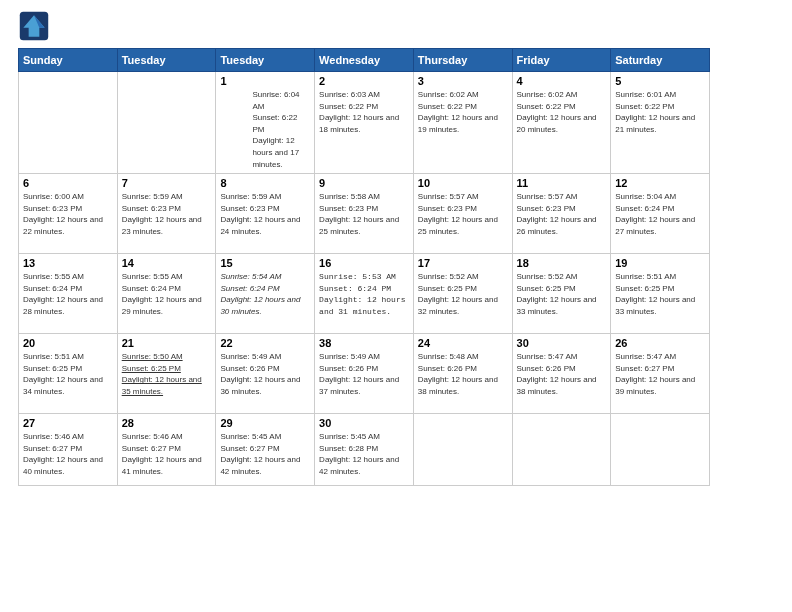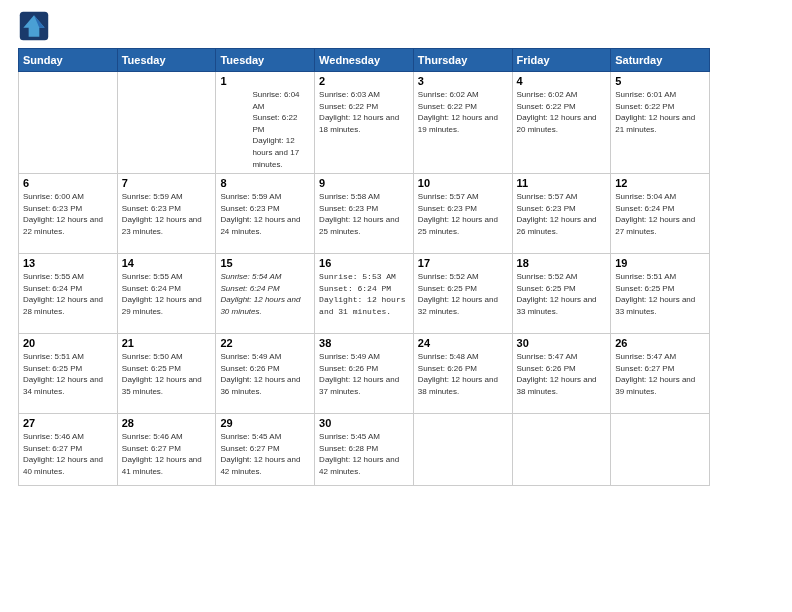--- a/index.html
+++ b/index.html
@@ -252,21 +252,21 @@
         </tr>
         <tr>
           <td>
             <div class="day-num">20</div>
             <div class="day-info" style="white-space: pre-line;">Sunrise: 5:51 AM
 Sunset: 6:25 PM
 Daylight: 12 hours and 34 minutes.</div>
           </td>
           <td>
             <div class="day-num">21</div>
-            <div class="day-info" style="white-space: pre-line;">Sunrise: 5:50 AM
+            <div class="day-info" style="white-space: pre-line; text-decoration: underline;">Sunrise: 5:50 AM
 Sunset: 6:25 PM
 Daylight: 12 hours and 35 minutes.</div>
           </td>
           <td>
             <div class="day-num">22</div>
             <div class="day-info" style="white-space: pre-line;">Sunrise: 5:49 AM
 Sunset: 6:26 PM
 Daylight: 12 hours and 36 minutes.</div>
           </td>
           <td>

